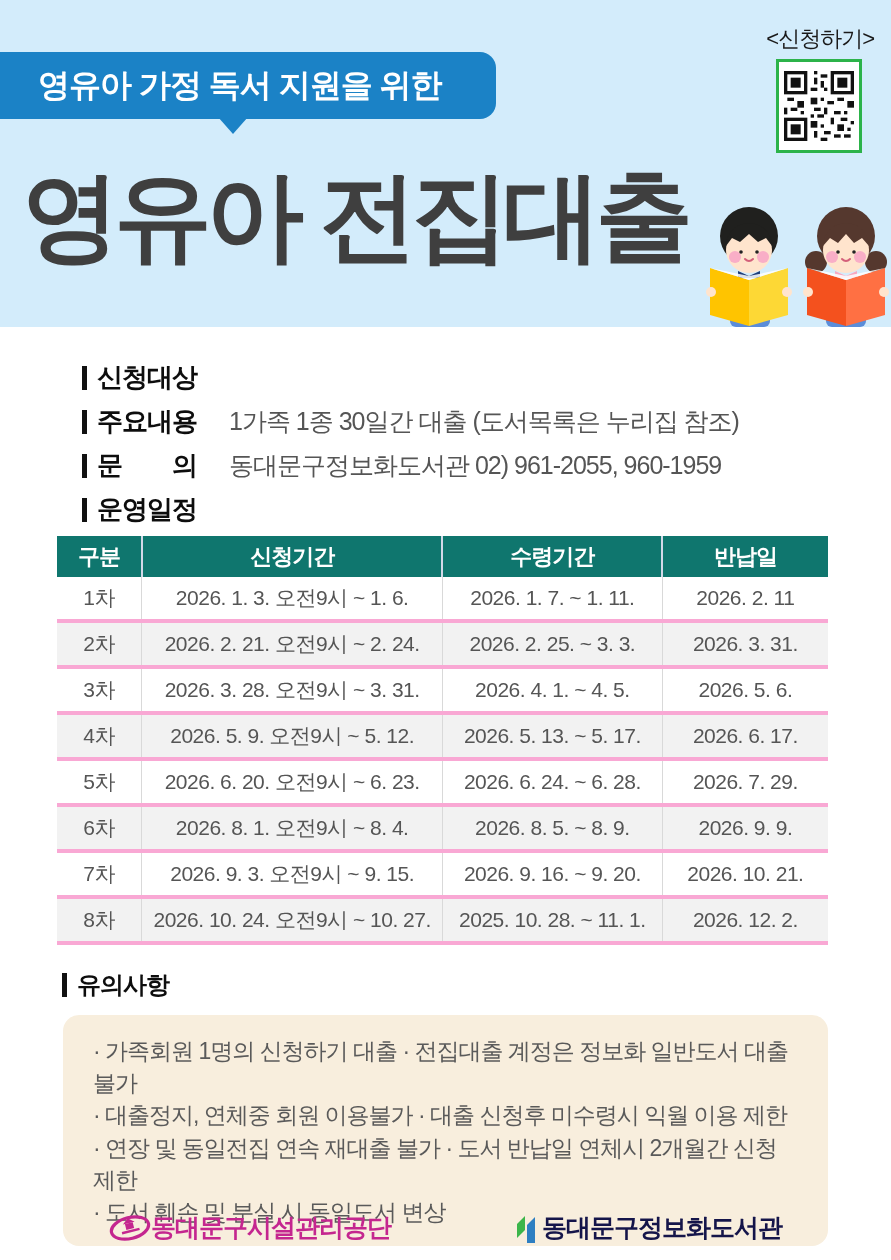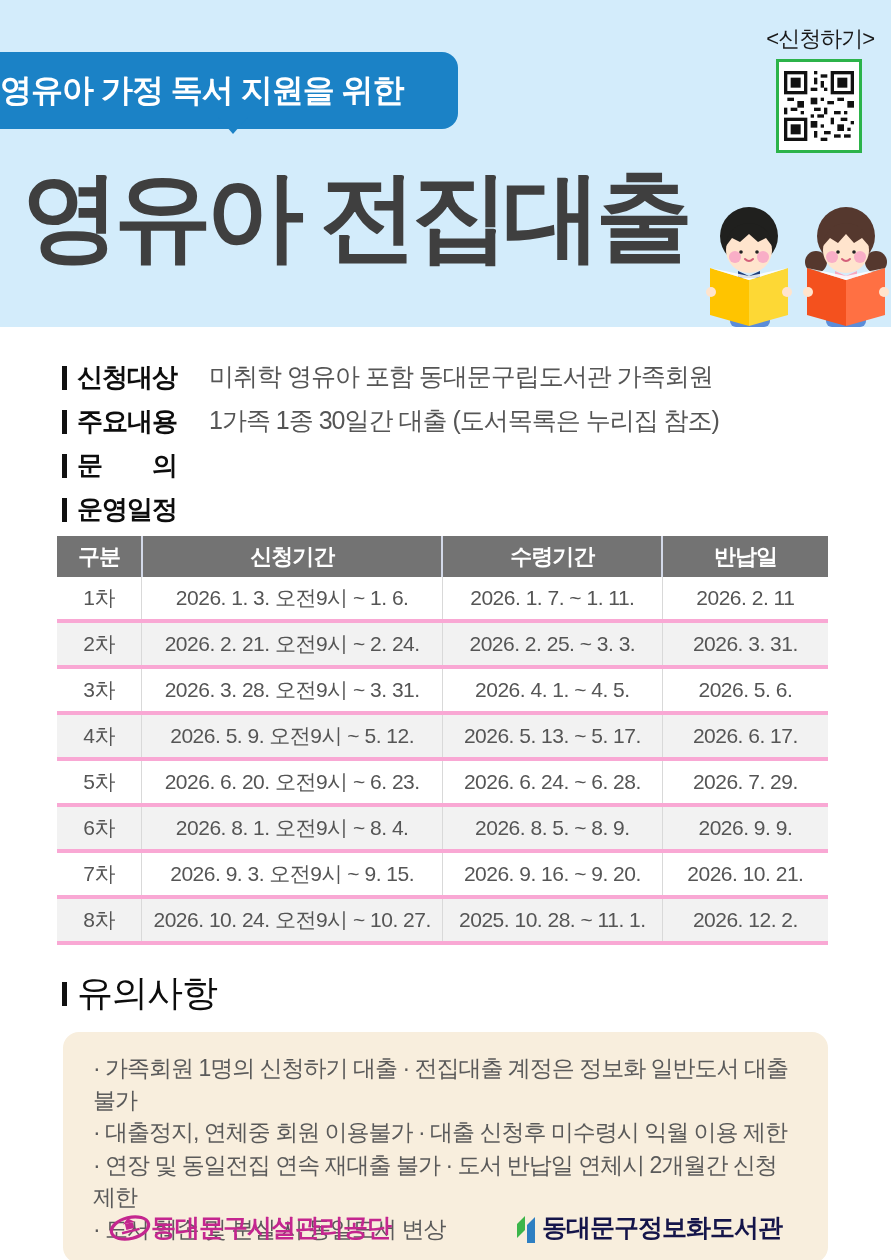--- a/index.html
+++ b/index.html
@@ -4,62 +4,62 @@
 <style>
   html,body{margin:0;padding:0;}
   body{
     width:891px;height:1260px;overflow:hidden;background:#ffffff;
     font-family:"Liberation Sans","DejaVu Sans",sans-serif;
     position:relative;
   }
   
   .hero{position:relative;width:891px;height:327px;background:#d3ecfb;}
   .banner{
-    position:absolute;left:0;top:52px;width:458px;height:77px;
+    position:absolute;left:0;top:52px;width:458px;height:67px;
     background:#1b82c6;border-radius:0 16px 16px 0;
-    display:flex;align-items:center;
+    display:flex;align-items:center;padding-left:38px;
   }
   .banner-text{color:#ffffff;font-size:32px;font-weight:bold;letter-spacing:-1px;}
   .banner-tail{
     position:absolute;left:218px;top:117px;width:0;height:0;
     border-left:15px solid transparent;border-right:15px solid transparent;
     border-top:17px solid #1b82c6;
   }
   .apply-label{position:absolute;right:17px;top:24px;font-size:22px;color:#1a1a1a;letter-spacing:-1px;}
   .qr-box{
     position:absolute;right:29px;top:59px;width:80px;height:88px;
     background:#ffffff;border:3px solid #2cb34a;display:flex;align-items:center;justify-content:center;
   }
   .hero-title{
     position:absolute;left:22px;top:152px;
     font-size:98px;font-weight:900;color:#3f3f3f;letter-spacing:-6px;white-space:nowrap;
   }
   .kids{position:absolute;right:0;bottom:0;}
   
   .info-list{padding:33px 0 0 62px;}
-  .info-row{display:flex;align-items:flex-start;margin-bottom:9px;min-height:32px;}
+  .info-row{display:flex;align-items:center;margin-bottom:9px;min-height:32px;margin-left:20px;}
   .info-bar{display:inline-block;width:5px;height:24px;background:#111;margin-right:10px;align-self:center;}
   .info-label{font-weight:bold;font-size:26px;color:#0d0d0d;width:132px;letter-spacing:-1px;white-space:pre;flex:none;}
   .info-value{font-size:25px;color:#555;letter-spacing:-1px;}
   
   .sched-table{border-collapse:collapse;margin:4px 0 0 57px;width:771px;table-layout:fixed;}
   .sched-table th{
-    background:#737373;color:#fff;font-size:22px;font-weight:bold;height:39px;
+    background:#0f766e;color:#fff;font-size:22px;font-weight:bold;height:39px;
     border-left:2px solid #d3d9e8;letter-spacing:-1px;
   }
   .sched-table th:first-child{border-left:none;}
   .sched-table td{
     height:40px;text-align:center;font-size:21px;color:#555;letter-spacing:-0.5px;
     border-left:1px solid #d9d9d9;border-bottom:4px solid #f9a8d4;background:#fff;
   }
   .sched-table td:first-child{border-left:none;}
   .sched-table tr:nth-child(even) td{background:#f2f2f2;}
   
   .notes-head{display:flex;align-items:center;margin:24px 0 0 62px;}
-  .notes-head-text{font-weight:normal;font-size:36px;color:#0d0d0d;letter-spacing:-1px;}
+  .notes-head-text{font-weight:bold;font-size:24px;color:#0d0d0d;letter-spacing:-1px;}
   .notes-box{
     margin:14px 0 0 63px;width:705px;background:#f8eedd;border-radius:16px;
     padding:20px 30px 18px 30px;
   }
   .note-line{font-size:23px;color:#5a5a5a;letter-spacing:-1px;line-height:1.4;}
   
   .footer{position:absolute;left:0;bottom:16px;width:891px;display:flex;justify-content:center;gap:125px;align-items:center;}
   .org{display:flex;align-items:center;gap:0;}
   .org-left-text{color:#c4268f;font-weight:bold;font-size:25px;letter-spacing:-1px;}
   .org-right-text{color:#15154a;font-weight:bold;font-size:25px;letter-spacing:-1px;}
@@ -163,30 +163,30 @@
     <path d="M146,80 L107,68 L146,76 L185,68 Z" fill="#fff" opacity="0.85"></path>
     <circle cx="108" cy="92" r="5" fill="#ffe4cd"></circle>
       <circle cx="184" cy="92" r="5" fill="#ffe4cd"></circle>
   </svg>
 </div>
 
 <div class="info-list">
     <div class="info-row">
       <span class="info-bar"></span>
       <span class="info-label">신청대상</span>
-      <span class="info-value">미취학 영유아 포함 동대문구립도서관 가족회원</span>
     </div>
     <div class="info-row">
       <span class="info-bar"></span>
       <span class="info-label">주요내용</span>
       <span class="info-value">1가족 1종 30일간 대출 (도서목록은 누리집 참조)</span>
     </div>
     <div class="info-row">
       <span class="info-bar"></span>
       <span class="info-label">문　　의</span>
+      <span class="info-value">동대문구정보화도서관 02) 961-2055, 960-1959</span>
     </div>
     <div class="info-row">
       <span class="info-bar"></span>
       <span class="info-label">운영일정</span>
       <span class="info-value"></span>
     </div>
   </div>
 
 <table class="sched-table">
   <colgroup>

